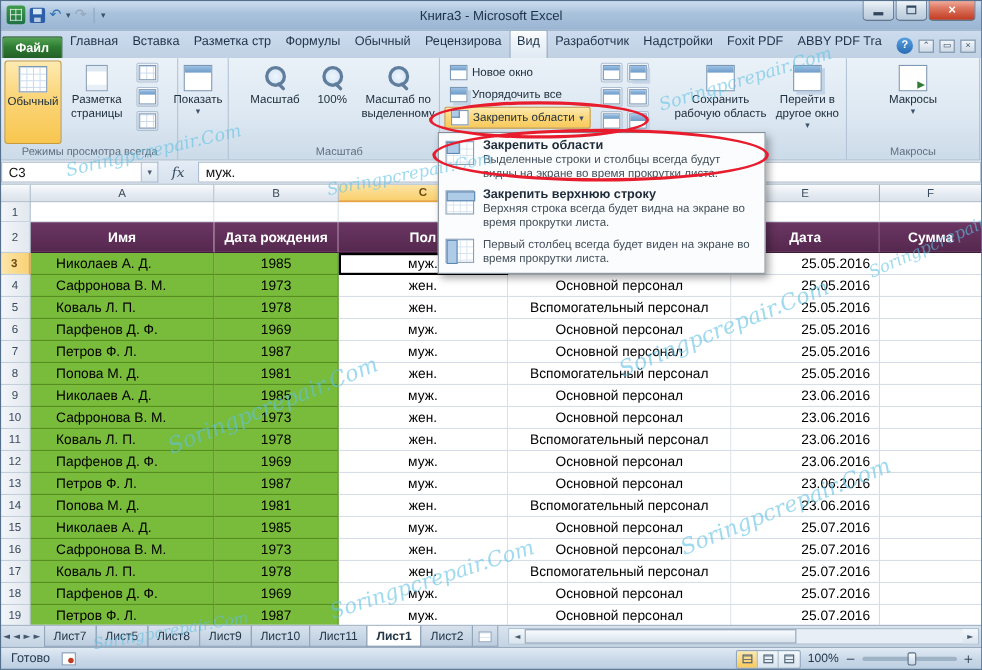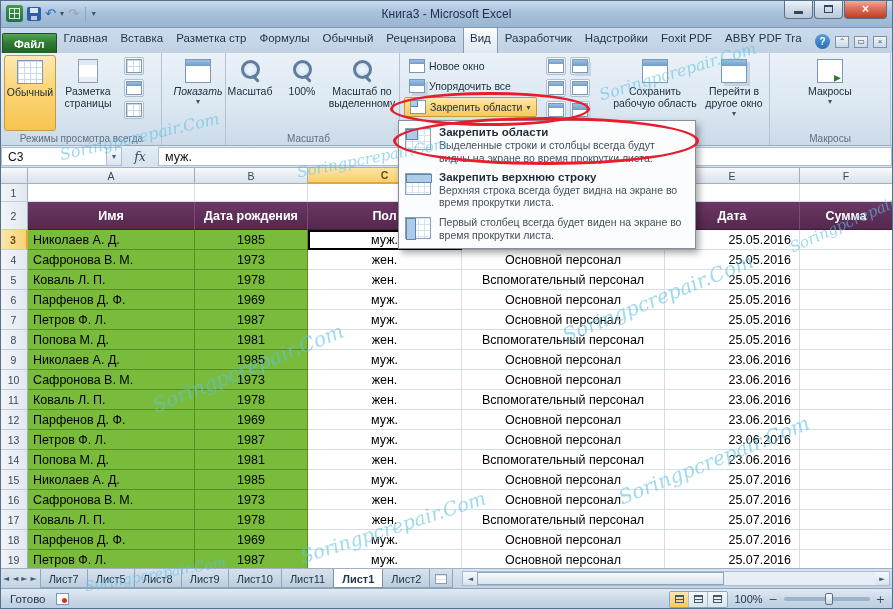--- a/index.html
+++ b/index.html
@@ -44,21 +44,21 @@
   .tabrow-right { margin-left:auto; display:flex; align-items:center; gap:5px; padding:0 4px 4px; }
   .helpicon { width:15px; height:15px; border-radius:50%; background:linear-gradient(#58a0e0,#2a6db5);
     color:#fff; font-size:10px; font-weight:bold; display:flex; align-items:center; justify-content:center; }
   .miniwb { width:14px; height:12px; border:1px solid #7e93a8; background:linear-gradient(#f2f6fa,#ccd9e6);
     font-size:8px; color:#3a4f63; display:flex; align-items:center; justify-content:center; line-height:1; }
 
   
   .ribbon { position:absolute; top:53px; left:0; right:0; height:93px;
     background:linear-gradient(#eaf1f8,#dde8f2 55%,#ccdbe9); border-bottom:1px solid #97aabf; }
   .rgroup { position:absolute; top:0; bottom:0; border-right:1px solid #b4c4d6; }
-  .g1 { left:2px; width:160px;text-decoration:underline; } .g2 { left:170px; width:56px;font-style:italic; } .g3 { left:218px; width:182px; }
+  .g1 { left:2px; width:160px;text-decoration:underline; } .g2 { left:152px; width:56px; } .g3 { left:218px; width:182px; }
   .g4 { left:400px; width:370px; } .g5 { left:770px; width:121px; }
   .glabel { position:absolute; bottom:1px; left:0; right:0; text-align:center; font-size:10px; color:#5e6f80; white-space:nowrap; }
   .bigbtn { position:absolute; top:2px; height:76px; display:flex; flex-direction:column; align-items:center;
     font-size:10.5px; color:#21313f; text-align:center; padding-top:4px; border-radius:3px; line-height:1.15; }
   .bigbtn.selected { background:linear-gradient(#fdeab0,#fbd578 45%,#f8c64f); border:1px solid #c79a3f; }
   .blabel { margin-top:2px; }
   .icon24 { width:26px; height:24px; position:relative; flex:none; }
   .ic-grid { background:#fff; border:1px solid #7d98b5;
     background-image:linear-gradient(#c9daeb 1px,transparent 1px),linear-gradient(90deg,#c9daeb 1px,transparent 1px);
     background-size:6px 6px; }
@@ -84,21 +84,21 @@
   .smbtn { position:absolute; height:20px; display:flex; align-items:center; gap:4px; font-size:10.5px;
     color:#21313f; padding:0 5px; border-radius:2px; white-space:nowrap; }
   .smbtn.amber { background:linear-gradient(#fdeab0,#fbd87e 45%,#f9c95a); border:1px solid #c79a3f; }
   .arr { font-family:"DejaVu Sans",sans-serif; font-size:8px; color:#3d5268; }
   .minibtn { position:absolute; width:20px; height:18px; border:1px solid #aebfd2; border-radius:2px;
     background:linear-gradient(#fbfdfe,#e3ecf4); display:flex; align-items:center; justify-content:center; }
 
   
   .fbar { position:absolute; top:146px; left:0; right:0; height:22px;
     background:linear-gradient(#e4ecf5,#d6e2ef); border-bottom:1px solid #9fb1c4; display:flex; }
-  .namebox { width:106px; background:#fff; border:1px solid #aebdcf; margin:1px 0 1px 1px;
+  .namebox { width:128px; background:#fff; border:1px solid #aebdcf; margin:1px 0 1px 1px;
     font-size:12px; display:flex; align-items:center; padding-left:6px; color:#111; }
   .nb-arrow { width:15px; margin:1px 0; display:flex; align-items:center; justify-content:center;
     font-size:8px; color:#4a5a6a; background:linear-gradient(#f4f8fb,#dce6f0); border:1px solid #aebdcf; border-left:none; }
   .fx { width:36px; display:flex; align-items:center; justify-content:center; font-size:12.5px;
     font-style:italic; font-family:"DejaVu Serif",serif; color:#39495c; }
   .finput { flex:1; background:#fff; border:1px solid #aebdcf; margin:1px 1px 1px 0; font-size:12.5px;
     display:flex; align-items:center; padding-left:6px; color:#111; }
 
   
   .sheet { position:absolute; top:168px; left:0; width:893px; height:400px; overflow:hidden; background:#fff; }
@@ -109,21 +109,21 @@
     display:flex; align-items:center; justify-content:center; }
   .ch.selcol { background:linear-gradient(#fce4a6,#f9d06d); border-bottom:2px solid #e8a33d; color:#6b4a12; font-weight:bold; }
   .grow { display:flex; height:20px; }
   .grow.r1 { height:18px; } .grow.r2 { height:28px; }
   .gc { border-right:1px solid #d5dde7; border-bottom:1px solid #d5dde7; font-size:12.5px; color:#000;
     display:flex; align-items:center; justify-content:center; overflow:hidden; white-space:nowrap; background:#fff; }
   .gc.rh { background:linear-gradient(90deg,#f3f6f9,#e2e8ef); border-right:1px solid #9eb0c2;
     border-bottom:1px solid #c3cedb; font-size:10.5px; color:#39495c; }
   .gc.rh.sel { background:linear-gradient(90deg,#fce7ae,#f9d274); border-right:2px solid #e8a33d; font-weight:bold; color:#6b4a12; }
   .gc.green { background:#79bb3b; border-right:1px solid #568e22; border-bottom:1px solid #568e22; }
-  .gc.name { justify-content:flex-start; padding-left:5px; }
+  .gc.name { justify-content:flex-start; padding-left:23px; }
   .gc.date { justify-content:flex-end; padding-right:8px; }
   .gc.hdr { background:linear-gradient(#6b3764,#55284e); color:#fff; font-weight:bold;
     border-right:1px solid #7c4a74; border-bottom:1px solid #3f1c39; }
   .gc.selcell { outline:2px solid #000; outline-offset:-2px; position:relative; z-index:2; }
   .gc.selcell::after { content:""; position:absolute; right:-1px; bottom:-1px; width:4px; height:4px;
     background:#000; border:1px solid #fff; }
 
   
   .menu { position:absolute; left:398px; top:120px; width:298px; background:#fafcfe;
     border:1px solid #868f98; box-shadow:3px 4px 7px rgba(0,0,0,.35); z-index:40; padding:2px 2px 3px; }

